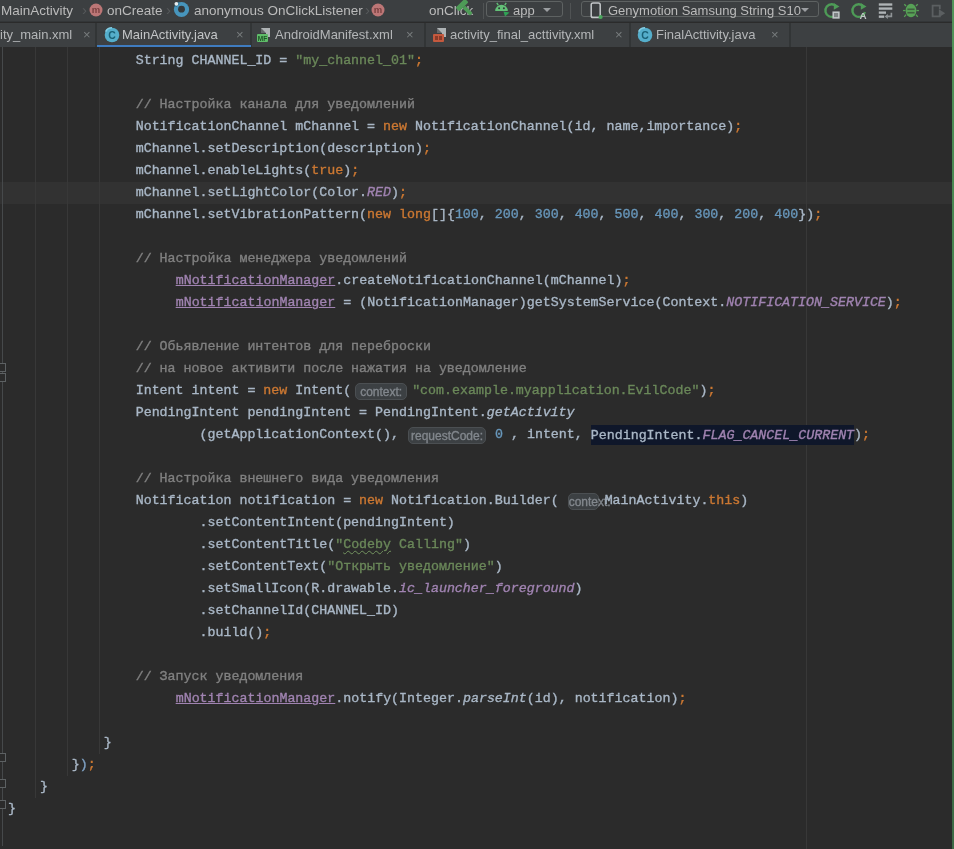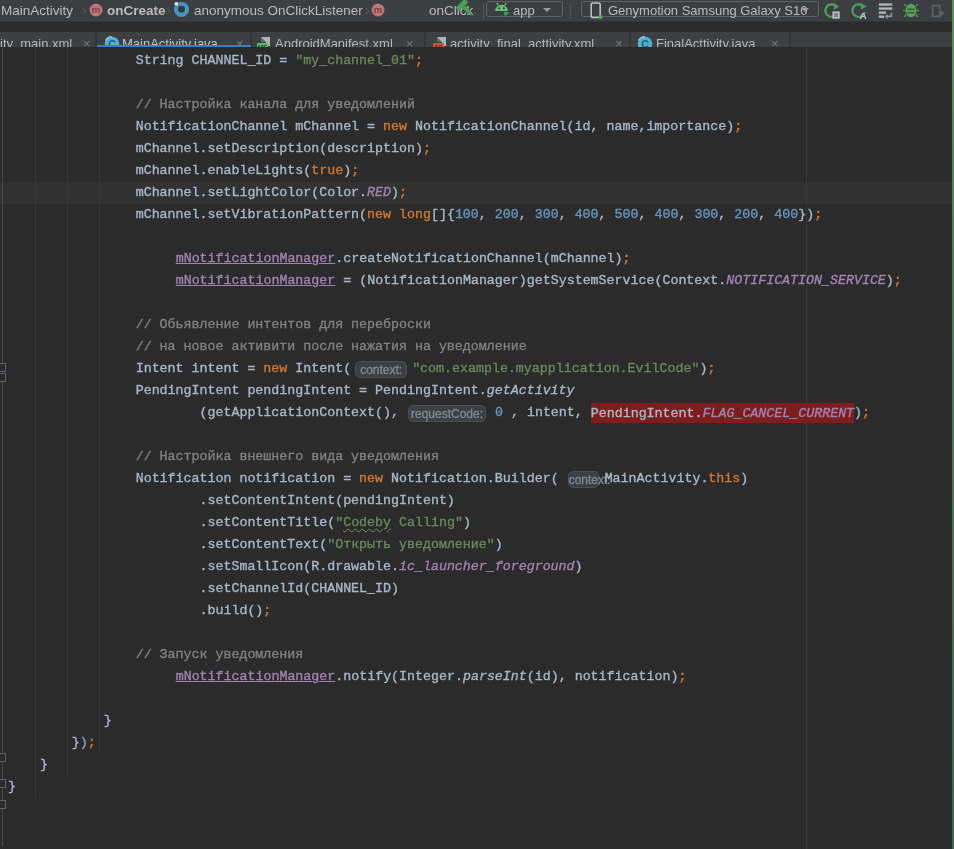--- a/index.html
+++ b/index.html
@@ -7,60 +7,60 @@
   #root { position:relative; width:954px; height:849px; font-family:"Liberation Sans", sans-serif; }
 
   
   #topbar { position:absolute; left:0; top:0; width:954px; height:22px; background:#3C3F41; border-bottom:1px solid #333638; }
   .bc { position:absolute; top:0; height:22px; line-height:22px; color:#BBBBBB; font-size:13.5px; white-space:nowrap; }
   .chev { position:absolute; top:0; height:22px; line-height:20px; color:#56595B; font-size:15px; }
   .sepv { position:absolute; top:3px; width:1px; height:16px; background:#505354; }
   .ddbox { position:absolute; top:1px; height:16px; border:1px solid #5E6262; border-radius:3px; }
 
   
-  #tabbar { position:absolute; left:0; top:32px; width:954px; height:24px; background:#3D4042; }
+  #tabbar { position:absolute; left:0; top:23px; width:954px; height:24px; background:#3D4042; }
   .tabsep { position:absolute; top:0; width:2px; height:24px; background:#323536; }
   .tabtxt { position:absolute; top:0; height:24px; line-height:23px; font-size:13px; color:#B4B6B8; white-space:nowrap; }
   .tabx { position:absolute; top:0; height:24px; line-height:23px; font-size:13px; color:#787C7E; }
   #underline { position:absolute; left:97px; top:45px; width:154px; height:3px; background:#3F7CC0; }
 
   
   #editor { position:absolute; left:0; top:47px; width:954px; height:802px; background:#2B2B2B; }
   .vline { position:absolute; width:1px; background:#383838; }
   #caretrow { position:absolute; left:0; top:135px; width:954px; height:22px; background:#323232; }
   #code { position:absolute; left:0; top:3px; width:954px; padding-left:8px; font-family:"Liberation Mono", monospace; font-size:13.3px; color:#A9B7C6; -webkit-text-stroke:0.35px; }
   #code .ln { height:22px; line-height:22px; white-space:pre; }
   .k { color:#CC7832; }
   .s { color:#6A8759; }
   .n { color:#6897BB; }
   .c { color:#808080; }
   .f { color:#A083B1; }
   .u { text-decoration:underline;padding-left:40px; }
   .it { font-style:italic; }
-  .hl { background:#7f1d1d; padding:2.5px 0; }
+  .hl { background:#0f172a; padding:2.5px 0; }
   .typo { text-decoration:underline wavy #72925F 1px; text-underline-offset:2px; }
   .hint { display:inline-block; height:17px; line-height:16px; vertical-align:-2px; text-align:center;
           background:#3C4043; border:1px solid #4B4F52; border-radius:5px;
           font-family:"Liberation Sans", sans-serif; font-size:12px; color:#82878D; }
   .fold { position:absolute; left:-3px; width:9px; height:9px; border:1px solid #5D6163; background:#2B2B2B; }
 
   #greenline { position:absolute; left:952px; top:0; width:2px; height:849px; background:linear-gradient(#529459, #47814E 35%, #3D6945); }
 </style>
 </head>
 <body>
 <div id="root">
 
   <div id="topbar">
     <span class="bc" style="left:1px;">MainActivity</span>
     <span class="chev" style="left:82px;">›</span>
     <svg style="position:absolute;left:89px;top:3px;" width="14" height="14" viewBox="0 0 14 14">
         <circle cx="7" cy="7" r="6.5" fill="#BC7676"></circle>
         <text x="7" y="10.2" font-size="9.5" font-weight="bold" fill="#7A4040" text-anchor="middle" font-family="Liberation Sans">m</text>
       </svg>
-    <span class="bc" style="left:107px;font-weight:bold;">onCreate</span>
+    <span class="bc" style="left:107px;">onCreate</span>
     <span class="chev" style="left:166px;">›</span>
     <svg style="position:absolute;left:173px;top:1px;" width="17" height="17" viewBox="0 0 17 17">
         <circle cx="8.5" cy="8.5" r="7.6" fill="#4795BC"></circle>
         <circle cx="8.5" cy="8.2" r="3.4" fill="#35393B"></circle>
         <path d="M2.5 5.5 A7 7 0 0 1 6 1.9" stroke="#2E6F8E" stroke-width="2.4" fill="none"></path>
         <circle cx="3.4" cy="2.8" r="1.9" fill="#E8EDEF"></circle>
       </svg>
     <span class="bc" style="left:194px;">anonymous OnClickListener</span>
     <span class="chev" style="left:365px;">›</span>
     <svg style="position:absolute;left:371px;top:3px;" width="14" height="14" viewBox="0 0 14 14">
@@ -85,21 +85,21 @@
         <path d="M10.5 10.5 L16.5 11.5 L12 15.5 Z" fill="#2FA355"></path>
       </svg>
     <span class="bc" style="left:513px;font-size:13px;">app</span>
     <div style="position:absolute;left:543px;top:8px;width:0;height:0;border-left:4px solid transparent;border-right:4px solid transparent;border-top:4.5px solid #9B9EA1;"></div>
     <div class="sepv" style="left:570px;"></div>
     <div class="ddbox" style="left:581px;width:238px;"></div>
     <svg style="position:absolute;left:589px;top:2px;" width="15" height="18" viewBox="0 0 15 18">
         <rect x="2.2" y="1" width="9" height="14.5" rx="1.8" fill="none" stroke="#C4C8CA" stroke-width="1.5"></rect>
         <circle cx="11.6" cy="15" r="2.1" fill="#49A75C"></circle>
       </svg>
-    <span class="bc" style="left:608px;font-size:13px;">Genymotion Samsung Galaxy S10</span>
+    <span class="bc" style="left:608px;font-size:13px;">Genymotion Samsung String S10</span>
     <div style="position:absolute;left:801px;top:8px;width:0;height:0;border-left:4px solid transparent;border-right:4px solid transparent;border-top:4.5px solid #9B9EA1;"></div>
     <svg style="position:absolute;left:823px;top:2px;" width="18" height="18" viewBox="0 0 20 20">
         <path d="M15.2 5.2 A7 7 0 1 0 16.5 11" stroke="#4E9B57" stroke-width="2.6" fill="none"></path>
         <polygon points="12,1.5 18.3,5 12,8.5" fill="#4E9B57"></polygon>
         <rect x="10.5" y="10.5" width="8" height="8" fill="#C2C6C8"></rect>
         <rect x="12.2" y="12.2" width="4.6" height="4.6" fill="#7E8284"></rect>
       </svg>
     <svg style="position:absolute;left:850px;top:2px;" width="18" height="18" viewBox="0 0 20 20">
         <path d="M15.2 5.2 A7 7 0 1 0 16.5 11" stroke="#4E9B57" stroke-width="2.6" fill="none"></path>
         <polygon points="12,1.5 18.3,5 12,8.5" fill="#4E9B57"></polygon>
@@ -186,20 +186,21 @@
     <div id="code">
 <div class="ln">                String CHANNEL_ID = <span class="s">"my_channel_01"</span><span class="k">;</span></div>
 <div class="ln"> </div>
 <div class="ln"><span class="c">                // Настройка канала для уведомлений</span></div>
 <div class="ln">                NotificationChannel mChannel = <span class="k">new</span> NotificationChannel(id, name,importance)<span class="k">;</span></div>
 <div class="ln">                mChannel.setDescription(description)<span class="k">;</span></div>
 <div class="ln">                mChannel.enableLights(<span class="k">true</span>)<span class="k">;</span></div>
 <div class="ln">                mChannel.setLightColor(Color.<span class="f it">RED</span>)<span class="k">;</span></div>
 <div class="ln">                mChannel.setVibrationPattern(<span class="k">new long</span>[]{<span class="n">100</span>, <span class="n">200</span>, <span class="n">300</span>, <span class="n">400</span>, <span class="n">500</span>, <span class="n">400</span>, <span class="n">300</span>, <span class="n">200</span>, <span class="n">400</span>})<span class="k">;</span></div>
 <div class="ln"> </div>
+<div class="ln"><span class="c">                // Настройка менеджера уведомлений</span></div>
 <div class="ln">                <span class="f u">mNotificationManager</span>.createNotificationChannel(mChannel)<span class="k">;</span></div>
 <div class="ln">                <span class="f u">mNotificationManager</span> = (NotificationManager)getSystemService(Context.<span class="f it">NOTIFICATION_SERVICE</span>)<span class="k">;</span></div>
 <div class="ln"> </div>
 <div class="ln"><span class="c">                // Обьявление интентов для переброски</span></div>
 <div class="ln"><span class="c">                // на новое активити после нажатия на уведомление</span></div>
 <div class="ln">                Intent intent = <span class="k">new</span> Intent(<span class="hint" style="width:52px;margin-left:4px;margin-right:5px;">context:</span><span class="s">"com.example.myapplication.EvilCode"</span>)<span class="k">;</span></div>
 <div class="ln">                PendingIntent pendingIntent = PendingIntent.<span class="it">getActivity</span></div>
 <div class="ln">                        (getApplicationContext(),<span class="hint" style="width:78px;margin-left:9px;margin-right:9px;">requestCode:</span><span class="n">0</span> , intent, <span class="hl">PendingIntent.<span class="f it">FLAG_CANCEL_CURRENT</span></span>)<span class="k">;</span></div>
 <div class="ln"> </div>
 <div class="ln"><span class="c">                // Настройка внешнего вида уведомления</span></div>

